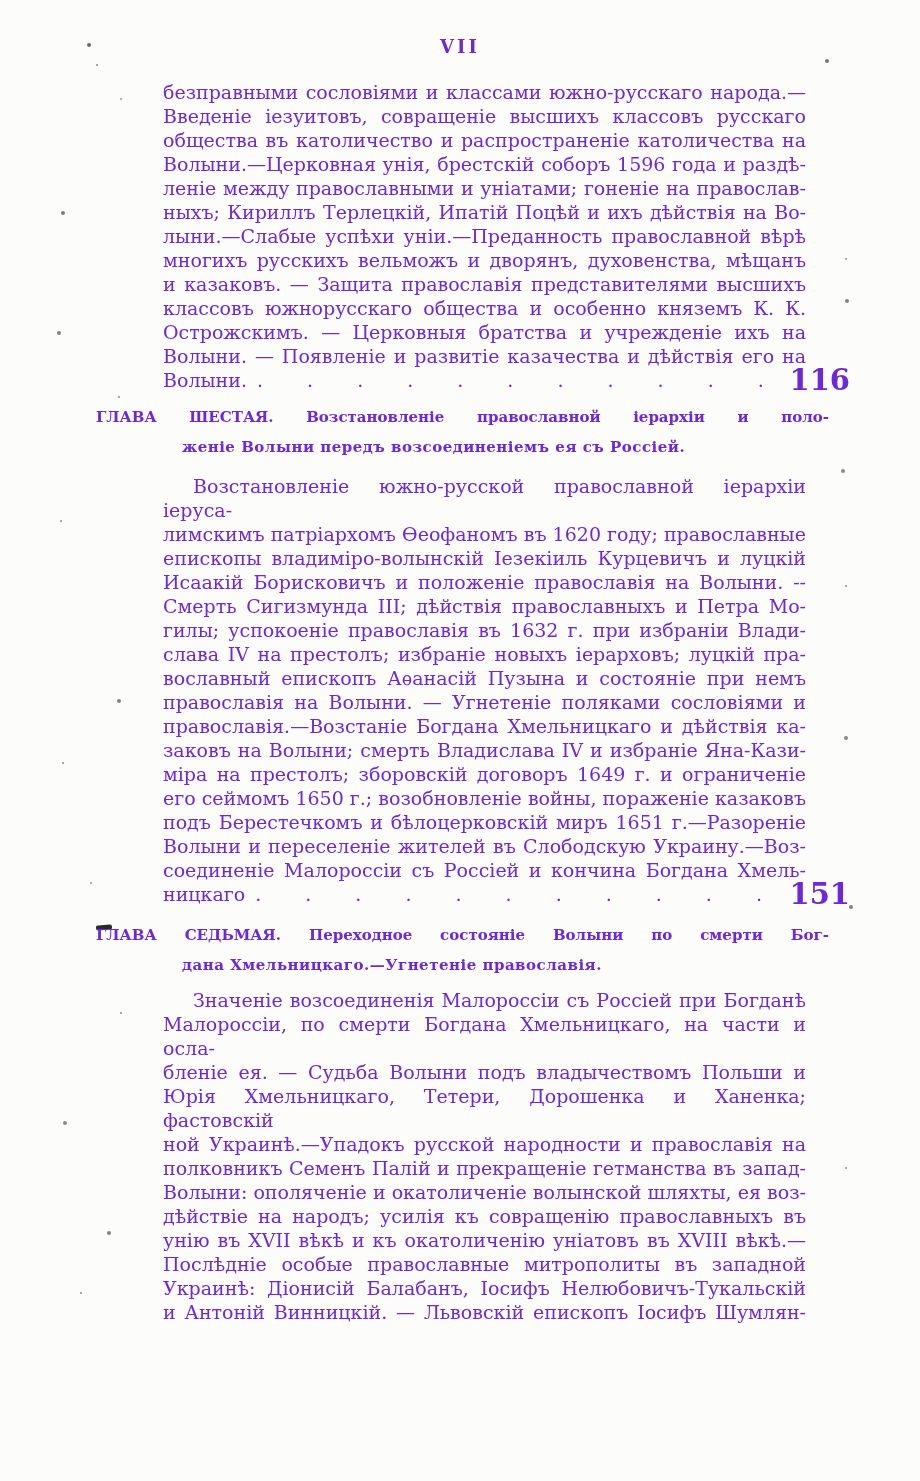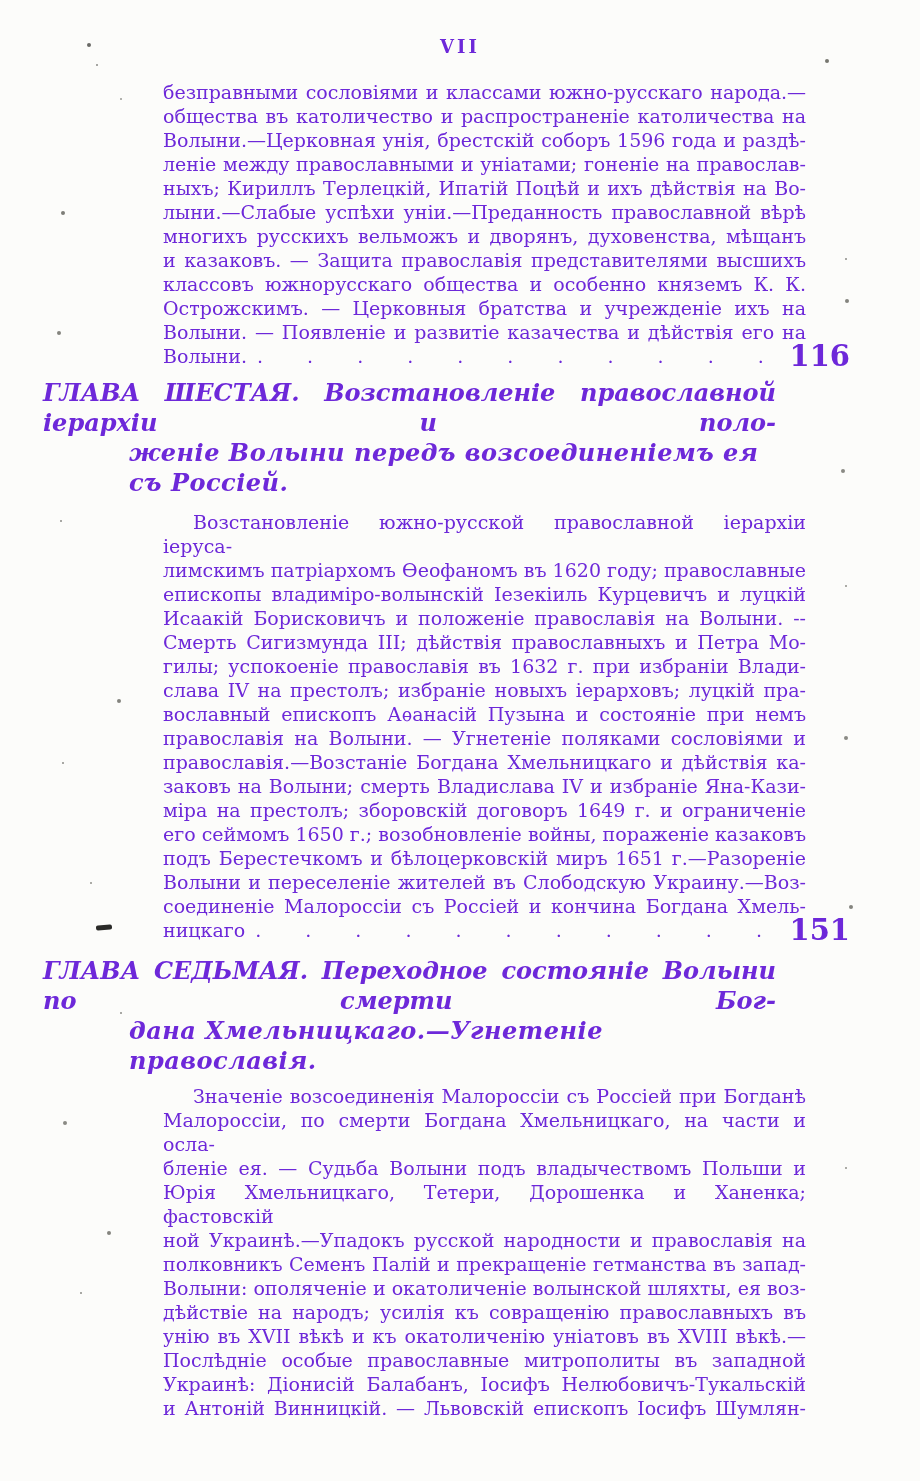--- a/index.html
+++ b/index.html
@@ -17,26 +17,25 @@
     padding-top: 36px;
     text-align: center;
     font-size: 18px;
     font-weight: bold;
     letter-spacing: 3px;
     line-height: 22px;
   }
   .toc { position: relative; }
 
   .chapter-heading {
-    margin-left: 43px;
+    margin-left: 96px;
     width: 733px;
     font-weight: bold;
-    font-size: 24px;
+    font-size: 15px;
     line-height: 30px;
-    font-style: italic;
   }
   .heading-line.first { text-align: justify; text-align-last: justify; }
   .heading-line.cont  { margin-left: 86px; letter-spacing: 0.5px; }
 
   .entry-body {
     margin-left: 163px;
     width: 643px;
     font-size: 19px;
     line-height: 24px;
   }
@@ -115,20 +114,21 @@
 <div class="page">
   <div class="specks"></div>
   <div class="artifact-dash"></div>
 
   <div class="page-header">VII</div>
 
   <div class="toc">
       <section class="toc-entry entry-1">
         <div class="entry-body">
           <div class="text-line">безправными сословіями и классами южно-русскаго народа.—</div>
+          <div class="text-line">Введеніе іезуитовъ, совращеніе высшихъ классовъ русскаго</div>
           <div class="text-line">общества въ католичество и распространеніе католичества на</div>
           <div class="text-line">Волыни.—Церковная унія, брестскій соборъ 1596 года и раздѣ-</div>
           <div class="text-line">леніе между православными и уніатами; гоненіе на православ-</div>
           <div class="text-line">ныхъ; Кириллъ Терлецкій, Ипатій Поцѣй и ихъ дѣйствія на Во-</div>
           <div class="text-line">лыни.—Слабые успѣхи уніи.—Преданность православной вѣрѣ</div>
           <div class="text-line">многихъ русскихъ вельможъ и дворянъ, духовенства, мѣщанъ</div>
           <div class="text-line">и казаковъ. — Защита православія представителями высшихъ</div>
           <div class="text-line">классовъ южнорусскаго общества и особенно княземъ К. К.</div>
           <div class="text-line">Острожскимъ. — Церковныя братства и учрежденіе ихъ на</div>
           <div class="text-line">Волыни. — Появленіе и развитіе казачества и дѣйствія его на</div>

